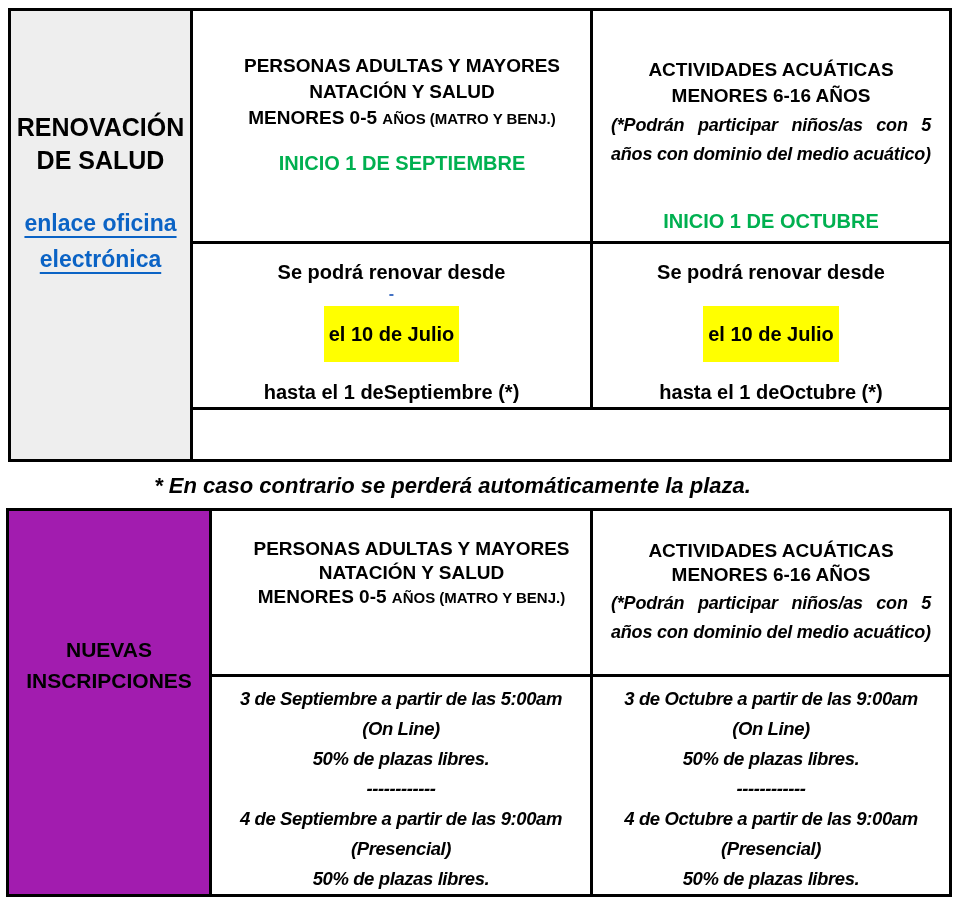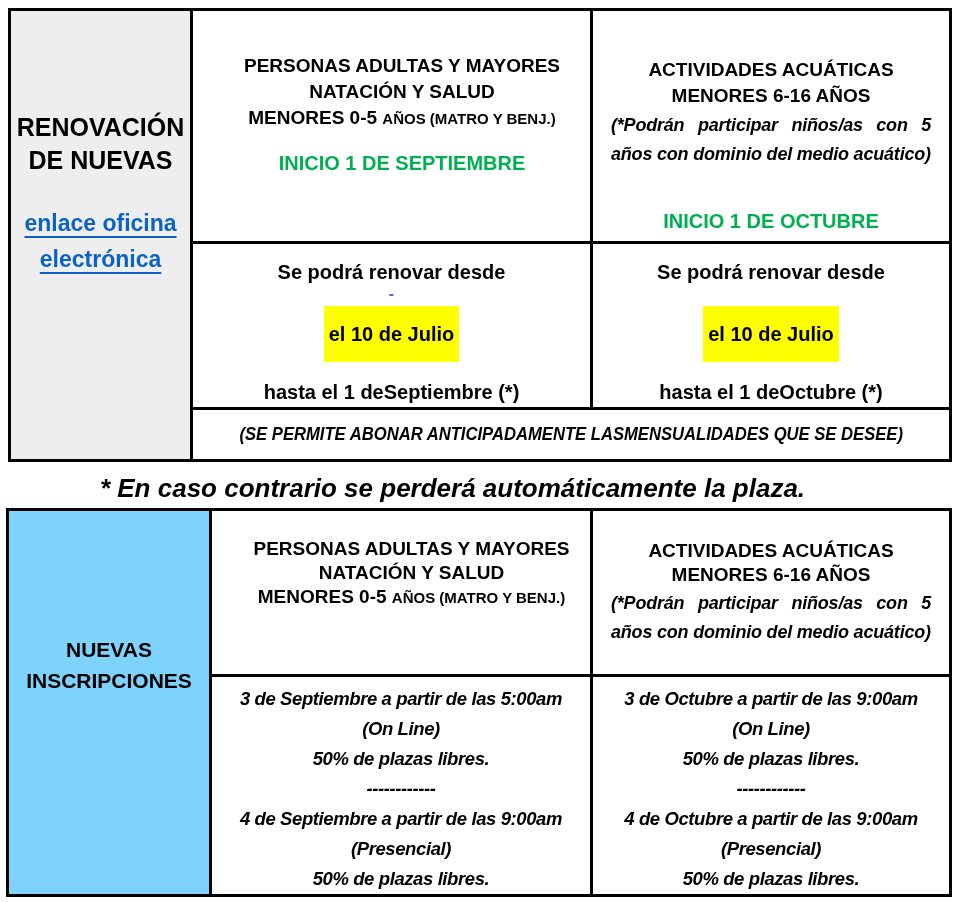--- a/index.html
+++ b/index.html
@@ -17,21 +17,21 @@
   .bb3{border-bottom:3px solid #000;}
 
   
   .grey-cell{grid-column:1;grid-row:1/4;background:#EEEEEE;display:flex;flex-direction:column;align-items:center;padding-top:100px;}
   .big-title{font-size:25px;font-weight:bold;line-height:33px;text-align:center;white-space:nowrap;}
   .office-link{margin-top:28px;text-align:center;color:#0B63C5;font-size:23px;font-weight:bold;line-height:36px;
     text-decoration:underline;text-decoration-thickness:2px;text-underline-offset:5px;cursor:pointer;}
   .office-link span{display:block;white-space:nowrap;}
 
   
-  .green-cell{grid-column:1;grid-row:1/3;background:#7dd3fc;display:flex;flex-direction:column;align-items:center;justify-content:center;padding-bottom:75px;}
+  .green-cell{grid-column:1;grid-row:1/3;background:#a21caf;display:flex;flex-direction:column;align-items:center;justify-content:center;padding-bottom:75px;}
   .green-cell div{font-size:21px;font-weight:bold;line-height:31px;text-align:center;white-space:nowrap;}
 
   
   .hdr{display:flex;flex-direction:column;align-items:center;padding-left:21px;}
   .h-adults1{grid-column:2;grid-row:1;padding-top:42px;}
   .h-aqua1{grid-column:3;grid-row:1;padding:46px 18px 6px;align-items:stretch;}
   .h-adults2{grid-column:2;grid-row:1;padding-top:26px;}
   .h-aqua2{grid-column:3;grid-row:1;padding:28px 18px 0;align-items:stretch;}
   .hline{font-size:19px;font-weight:bold;line-height:26px;text-align:center;white-space:nowrap;}
   .t2 .hline{line-height:24px;}
@@ -49,38 +49,38 @@
   .hl{margin-top:6px;line-height:30px;background:#FFFF00;padding:13px 5px;white-space:nowrap;}
   .hl-right{margin-top:20px;}
   .renew .l3{margin-top:16px;line-height:28px;white-space:nowrap;}
 
   
   .foot-note{grid-column:2/4;grid-row:3;display:flex;align-items:center;justify-content:center;}
   .foot-note div{font-size:17.5px;font-weight:bold;font-style:italic;white-space:nowrap;transform:scaleX(0.95);}
 
   
   .between-note{position:absolute;top:473px;left:0;width:905px;text-align:center;
-    font-size:26px;font-weight:bold;font-style:italic;white-space:nowrap;}
+    font-size:22px;font-weight:bold;font-style:italic;white-space:nowrap;}
 
   
   .sched{display:flex;flex-direction:column;align-items:center;padding-top:7px;
     font-size:18.5px;font-weight:bold;font-style:italic;letter-spacing:-0.4px;}
   .sched div{line-height:30px;white-space:nowrap;text-align:center;}
 </style>
 </head>
 <body>
 
 <div class="page">
 
   <div class="tbl t1">
 
     <div class="cell grey-cell br3">
       <div class="big-title">
         <div>RENOVACIÓN</div>
-        <div>DE NUEVAS</div>
+        <div>DE SALUD</div>
       </div>
       <a class="office-link" href="#">
         <span>enlace oficina</span>
         <span>electrónica</span>
       </a>
     </div>
 
     <div class="cell hdr h-adults1 br3 bb3">
       <div class="hline">PERSONAS ADULTAS Y MAYORES</div>
       <div class="hline">NATACIÓN Y SALUD</div>
@@ -104,23 +104,20 @@
       <div class="hl">el 10 de Julio</div>
       <div class="l3">hasta el 1 deSeptiembre (*)</div>
     </div>
 
     <div class="cell renew bb3" style="grid-column:3;grid-row:2;">
       <div class="l1">Se podrá renovar desde</div>
       <div class="hl hl-right">el 10 de Julio</div>
       <div class="l3">hasta el 1 deOctubre (*)</div>
     </div>
 
-    <div class="cell foot-note">
-      <div>(SE PERMITE ABONAR ANTICIPADAMENTE LASMENSUALIDADES QUE SE DESEE)</div>
-    </div>
   </div>
 
   <div class="between-note">* En caso contrario se perderá automáticamente la plaza.</div>
 
   <div class="tbl t2">
 
     <div class="cell green-cell br3">
       <div>NUEVAS</div>
       <div>INSCRIPCIONES</div>
     </div>

